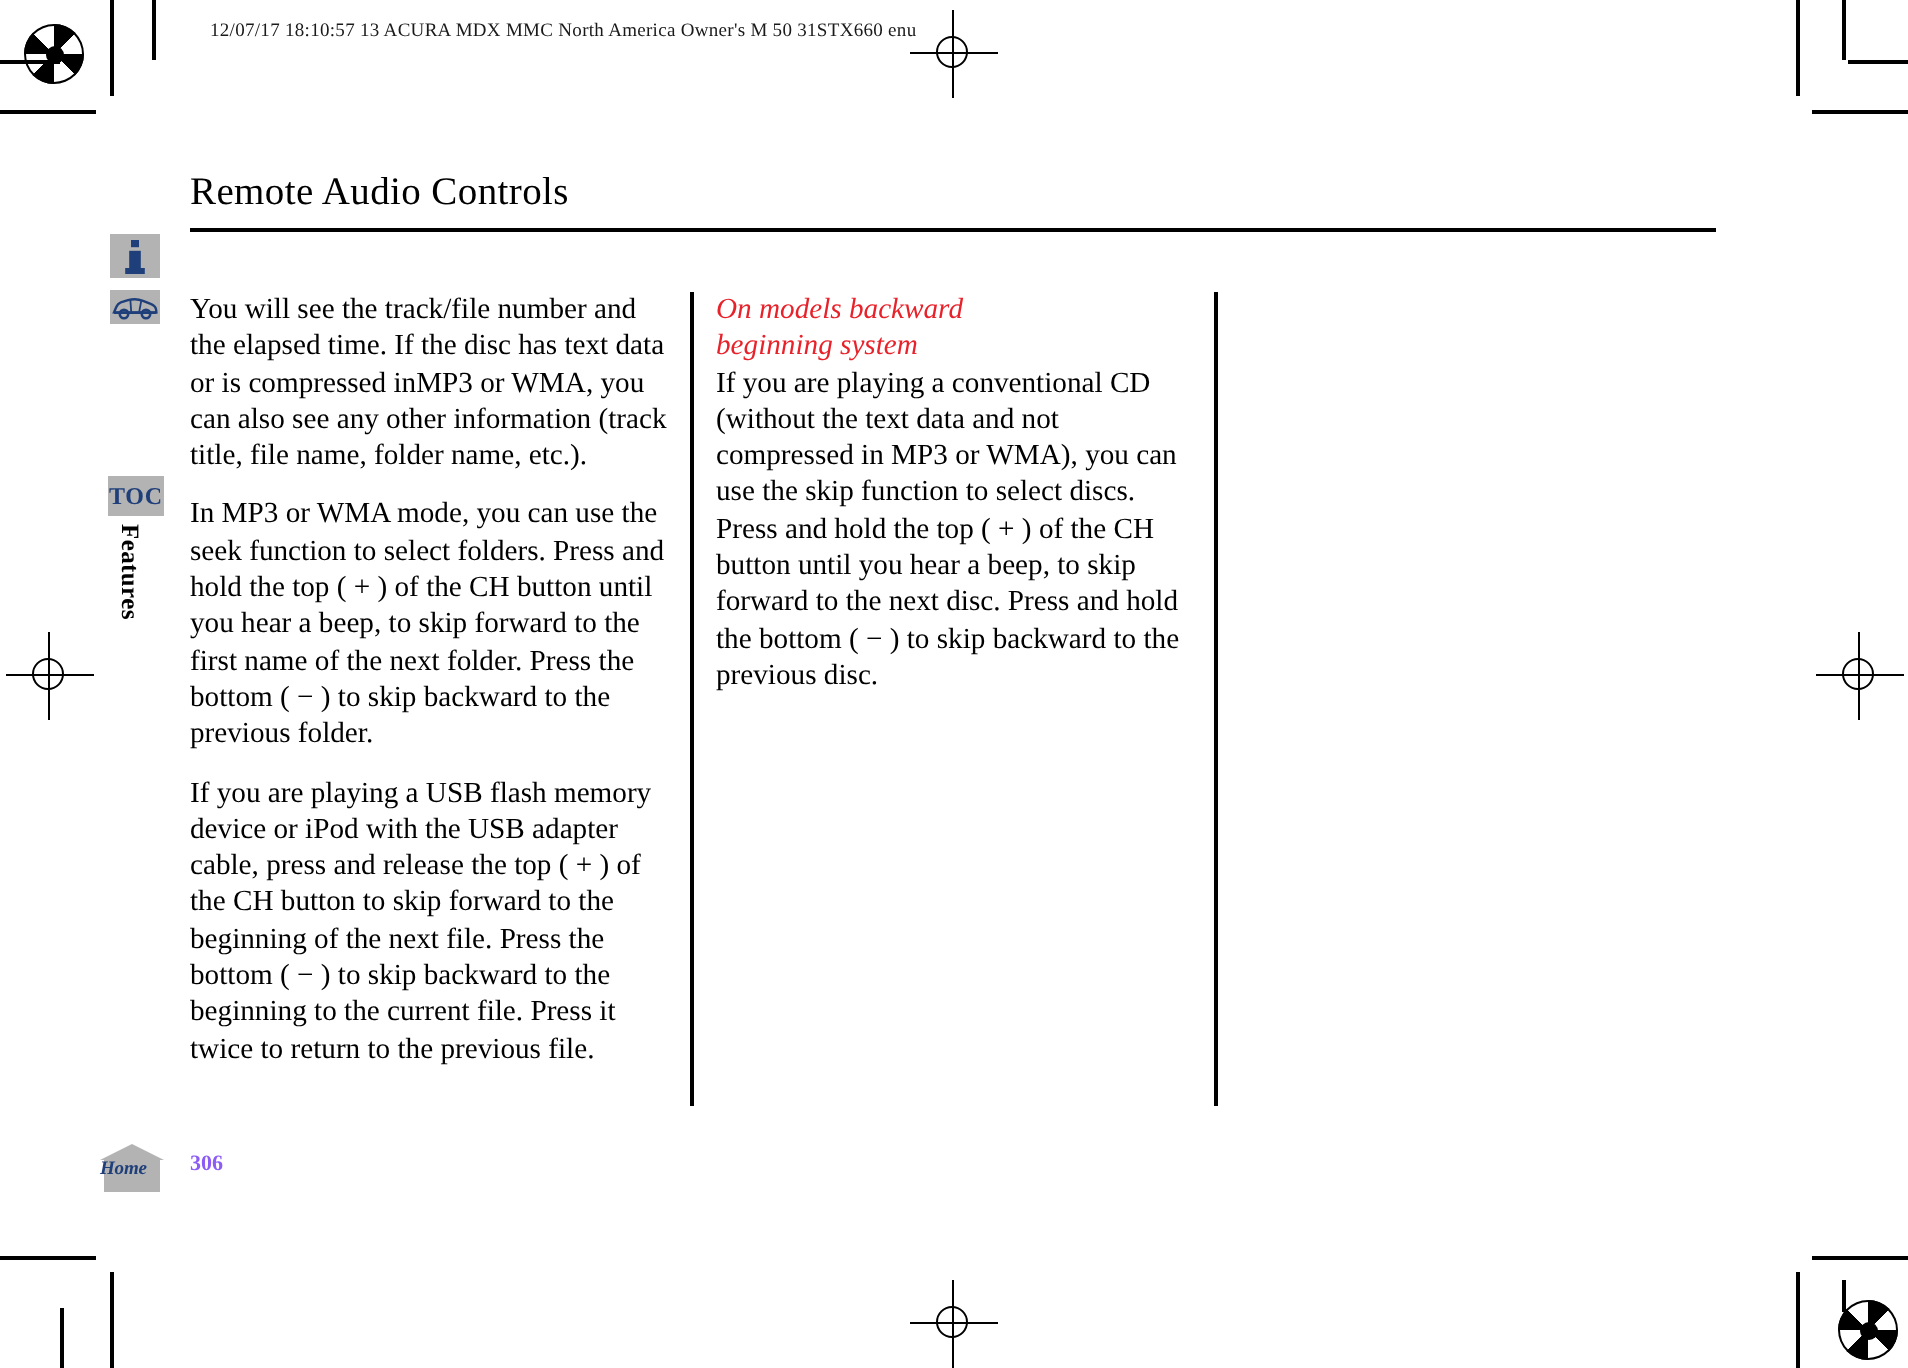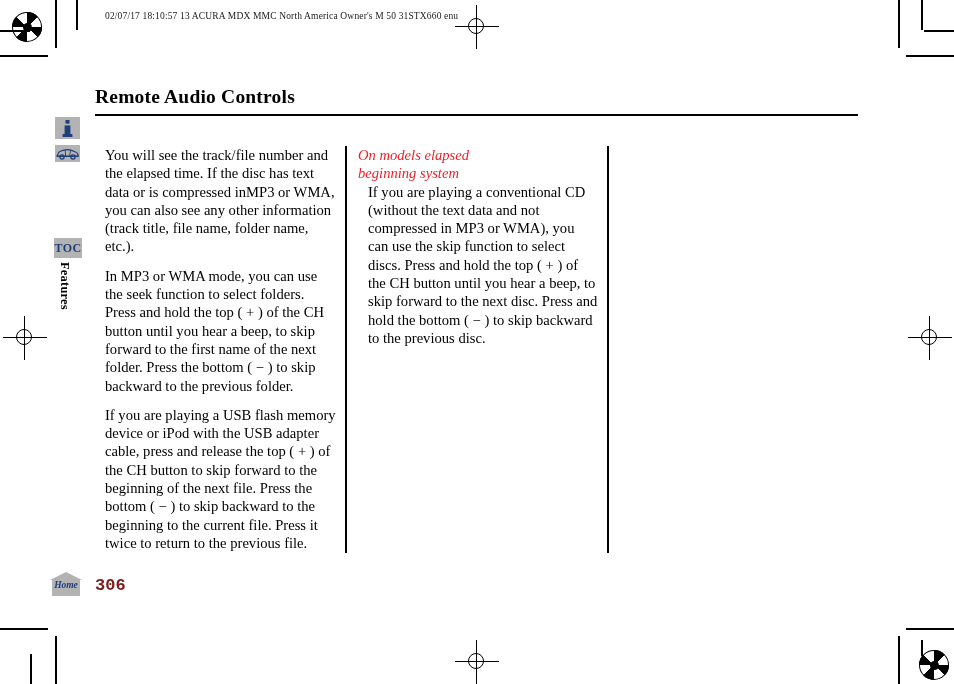--- a/index.html
+++ b/index.html
@@ -76,21 +76,21 @@
     color: #1a1a1a;
     white-space: nowrap;
   }
 
   
   .page-title {
     position: absolute;
     left: 95px;
     top: 86px;
     font-family: "Liberation Serif", serif;
-    font-weight: bold;
+    font-weight: normal;
     font-size: 19.5px;
     letter-spacing: 0.2px;
     color: #000;
   }
   .title-rule {
     position: absolute;
     left: 95px;
     top: 114px;
     width: 763px;
     height: 1.5px;
@@ -145,21 +145,21 @@
     top: 146px;
     font-family: "Liberation Serif", serif;
     font-size: 14.6px;
     line-height: 18.3px;
     color: #000;
   }
   .col-left  { left: 95px;  width: 242px; }
   .col-right { left: 358px; width: 240px; }
 
   .column p {
-    margin: 0 0 11px 10px;
+    margin: 0 0 11px 0;
     text-align: left;
   }
   .subhead {
     margin: 0;
     color: #e8222a;
     font-style: italic;
     font-weight: normal;
     font-size: 14.6px;
     line-height: 18.3px;
   }
@@ -183,36 +183,36 @@
   .home-btn .body {
     position: absolute;
     left: 2px; top: 8px;
     width: 28px; height: 16px;
     background: #b3b3b3;
   }
   .home-btn .label {
     position: absolute;
     left: 0; top: 8px;
     width: 32px;
-    text-align: center;
+    text-align: left;
     font-family: "Liberation Serif", serif;
     font-style: italic;
     font-weight: bold;
     font-size: 9.5px;
     color: #1f3f7a;
     letter-spacing: -0.1px;
   }
   .page-number {
     position: absolute;
     left: 95px;
     top: 576px;
-    font-family: Liberation Mono, monospace;
+    font-family: Liberation Serif, serif;
     font-weight: bold;
-    font-size: 17px;
-    color: #7f1d1d;
+    font-size: 11px;
+    color: #8b5cf6;
   }
 </style>
 </head>
 <body>
 
 <div class="reg-target" style="left:12px; top:12px;"></div>
 <div class="crop-line" style="left:55px; top:0; width:1.5px; height:48px;"></div>
 <div class="crop-line" style="left:0; top:55px; width:48px; height:1.5px;"></div>
 <div class="crop-line" style="left:76px; top:0; width:1.5px; height:30px;"></div>
 <div class="crop-line" style="left:0; top:30px; width:30px; height:1.5px;"></div>
@@ -245,21 +245,21 @@
   <div class="h"></div>
     <div class="v"></div>
     <div class="ring"></div>
 </div>
 <div class="crosshair" style="left:908px; top:316px;">
   <div class="h"></div>
     <div class="v"></div>
     <div class="ring"></div>
 </div>
 
-<div class="slug">02/07/17 18:10:57   13 ACURA MDX MMC North America Owner's M 50 31STX660 enu</div>
+<div class="slug">12/07/17 18:10:57   13 ACURA MDX MMC North America Owner's M 50 31STX660 enu</div>
 
 <div class="page-title">Remote Audio Controls</div>
 <div class="title-rule"></div>
 
 <div class="side-icon icon-info">
   <svg width="11" height="17" viewBox="0 0 11 17" aria-hidden="true">
     <rect x="3.5" y="0" width="4" height="3.6" fill="#1f3f7a"></rect>
     <rect x="2.6" y="5.4" width="5.8" height="11.6" fill="#1f3f7a"></rect>
     <rect x="0.6" y="14" width="9.8" height="3" fill="#1f3f7a"></rect>
   </svg>
@@ -284,21 +284,21 @@
 <div class="col-rule rule-1"></div>
 <div class="col-rule rule-2"></div>
 
 <div class="column col-left">
   <p>You will see the track/file number and the elapsed time. If the disc has text data or is compressed inMP3 or WMA, you can also see any other information (track title, file name, folder name, etc.).</p>
   <p>In MP3 or WMA mode, you can use the seek function to select folders. Press and hold the top ( + ) of the CH button until you hear a beep, to skip forward to the first name of the next folder. Press the bottom ( − ) to skip backward to the previous folder.</p>
   <p>If you are playing a USB flash memory device or iPod with the USB adapter cable, press and release the top ( + ) of the CH button to skip forward to the beginning of the next file. Press the bottom ( − ) to skip backward to the beginning to the current file. Press it twice to return to the previous file.</p>
 </div>
 
 <div class="column col-right">
-  <div class="subhead">On models elapsed</div>
+  <div class="subhead">On models backward</div>
   <div class="subhead">beginning system</div>
   <p>If you are playing a conventional CD (without the text data and not compressed in MP3 or WMA), you can use the skip function to select discs. Press and hold the top ( + ) of the CH button until you hear a beep, to skip forward to the next disc. Press and hold the bottom ( − ) to skip backward to the previous disc.</p>
 </div>
 
 <div class="home-btn">
   <div class="roof"></div>
   <div class="body"></div>
   <div class="label">Home</div>
 </div>
 <div class="page-number">306</div>

